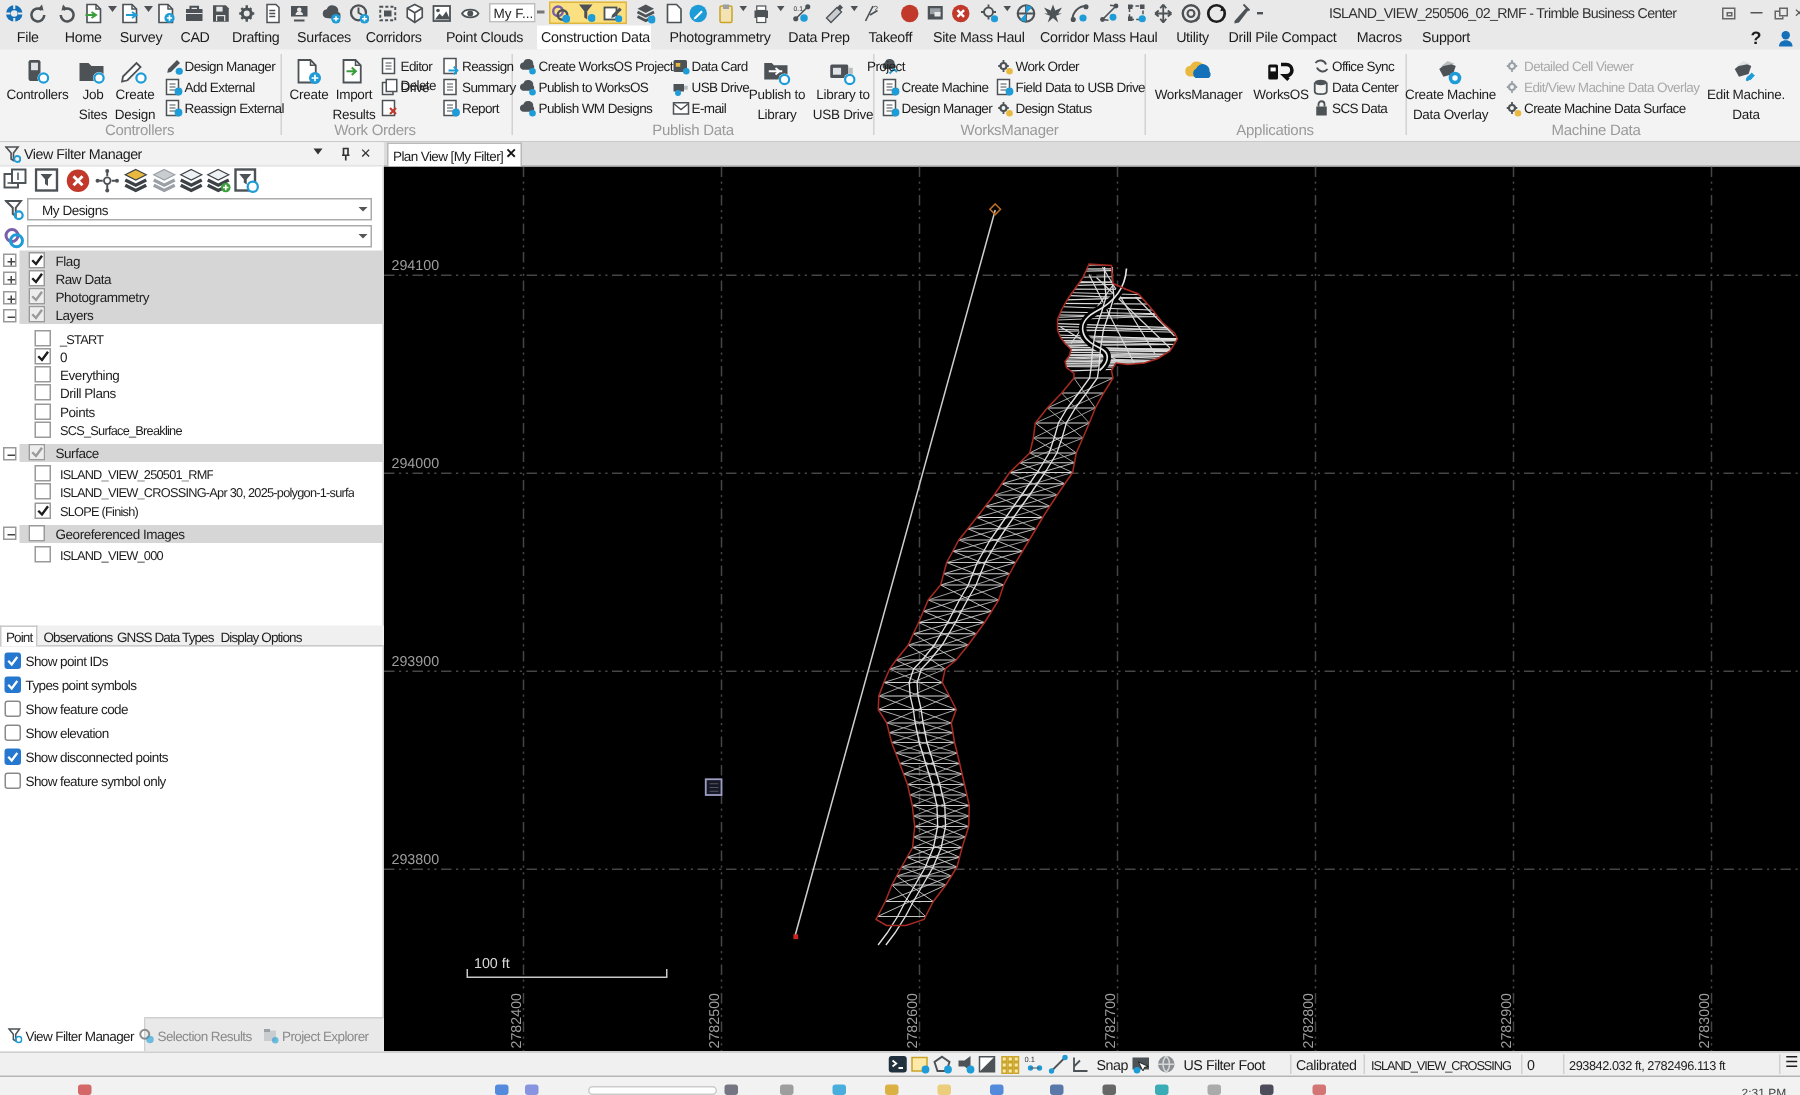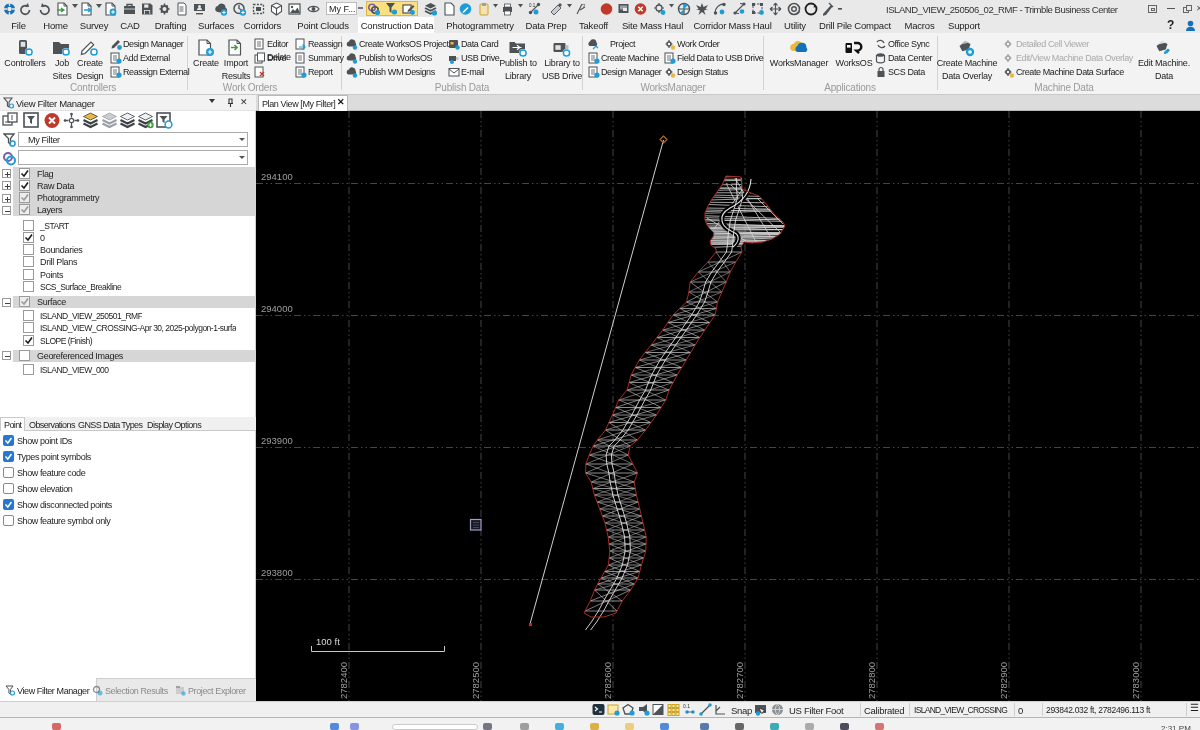--- a/index.html
+++ b/index.html
@@ -401,21 +401,21 @@
     <rect x="13.5" y="6.2" width="3" height="4.6" fill="#b9bdbf"></rect>
     <rect x="3.3" y="6.2" width="5.4" height="4.6" fill="#dfe3e5"></rect>
     <circle cx="14.5" cy="14" r="4.0" fill="#fff"></circle>
     <circle cx="14.5" cy="14" r="3.1" fill="none" stroke="#1e9cd7" stroke-width="1.5"></circle>
   </svg>
 <div class="blbl" style="left:517px;top:57px;width:90px">Library to<br>USB Drive</div>
 <svg class="ico" style="left:588px;top:38px" width="12" height="12" viewBox="0 0 12 12">
     <path d="M1.5 8a2.5 2.5 0 0 1 .4-4.4A3.4 3.4 0 0 1 8.5 4.5 2.2 2.2 0 0 1 8 8z" fill="#4c5256"></path>
     <path d="M5 11l3-3 2 2" stroke="#1e9cd7" stroke-width="1.2" fill="none"></path>
   </svg>
-<div class="sr" style="left:610px;top:39px;color:#1d1d1d">Project</div>
+<div class="sr" style="left:578px;top:39px;color:#1d1d1d">Project</div>
 <svg class="ico" style="left:588px;top:52px" width="12" height="12" viewBox="0 0 12 12">
     <rect x="1" y="1" width="8" height="10" fill="#fff" stroke="#4c5256"></rect>
     <path d="M3 4h4M3 6h4M3 8h4" stroke="#4c5256" stroke-width=".8"></path>
     <circle cx="9" cy="9" r="2.6" fill="#1e9cd7"></circle>
   </svg>
 <div class="sr" style="left:601px;top:53px;color:#1d1d1d">Create Machine</div>
 <svg class="ico" style="left:588px;top:66px" width="12" height="12" viewBox="0 0 12 12">
     <rect x="1" y="1" width="8" height="10" fill="#fff" stroke="#4c5256"></rect>
     <path d="M3 4h4M3 6h4M3 8h4" stroke="#4c5256" stroke-width=".8"></path>
     <circle cx="9" cy="9" r="2.6" fill="#1e9cd7"></circle>
@@ -552,21 +552,21 @@
 <svg class="ico" style="left:156px;top:112px" width="17" height="17" viewBox="0 0 17 17">
     <rect x="1" y="1" width="13" height="14" fill="#fff" stroke="#4c5256" stroke-width="1.6"></rect>
     <path d="M3.5 4h8l-3 3.5V11l-2-1.3V7.5z" fill="#4c5256"></path>
     <circle cx="12.5" cy="12.5" r="3.4" fill="#fff" stroke="#1e9cd7" stroke-width="1.5"></circle>
   </svg>
 <svg class="ico" style="left:3px;top:133px" width="13" height="14" viewBox="0 0 13 14">
     <path d="M1 1h10L7.5 5.5V11l-2-1.4V5.5z" fill="none" stroke="#4c5256" stroke-width="1.3"></path>
     <circle cx="9.5" cy="10.5" r="2.6" fill="none" stroke="#1e9cd7" stroke-width="1.5"></circle>
   </svg>
 <div class="abs" style="left:18px;top:132px;width:230px;height:15px;background:#fff;border:1px solid #ababab"></div>
-<div class="tt" style="left:28px;top:135px">My Filter</div>
+<div class="tt" style="left:28px;top:135px">My Designs</div>
 <div class="abs" style="left:239px;top:138px;width:0;height:0;border-left:3px solid transparent;border-right:3px solid transparent;border-top:3.5px solid #555"></div>
 <svg class="ico" style="left:2px;top:151px" width="15" height="15" viewBox="0 0 15 15">
     <circle cx="6" cy="6" r="4" fill="none" stroke="#7a5ea8" stroke-width="2"></circle>
     <circle cx="9" cy="9.5" r="4" fill="none" stroke="#1e9cd7" stroke-width="2"></circle>
   </svg>
 <div class="abs" style="left:18px;top:150px;width:230px;height:15px;background:#fff;border:1px solid #ababab"></div>
 <div class="tt" style="left:21px;top:167px">&lt;Everything&gt;</div>
 <div class="abs" style="left:239px;top:156px;width:0;height:0;border-left:3px solid transparent;border-right:3px solid transparent;border-top:3.5px solid #555"></div>
 <div class="abs" style="left:13px;top:167.3px;width:243px;height:12.4px;background:#d6d6d6"></div>
 <div class="abs" style="left:2px;top:169.0px;width:9px;height:9px;background:#fff;border:1px solid #999"></div>
@@ -611,21 +611,21 @@
   </svg>
 <div class="tt" style="left:37px;top:205.3px">Layers</div>
 <div class="abs" style="left:23px;top:219.5px;width:11px;height:11px;background:#fff;border:1px solid #9a9a9a"></div>
 <div class="cap" style="left:40px;top:220.5px">_START</div>
 <div class="abs" style="left:23px;top:231.8px;width:11px;height:11px;background:#fff;border:1px solid #9a9a9a"></div>
 <svg class="ico" style="left:24px;top:232.8px" width="9" height="9" viewBox="0 0 9 9">
     <path d="M1.5 4.5L4 7 8 1.5" fill="none" stroke="#1d1d1d" stroke-width="1.6"></path>
   </svg>
 <div class="tt" style="left:40px;top:232.8px">0</div>
 <div class="abs" style="left:23px;top:244px;width:11px;height:11px;background:#fff;border:1px solid #9a9a9a"></div>
-<div class="tt" style="left:40px;top:245px">Boundaries</div>
+<div class="tt" style="left:40px;top:245px">Everything</div>
 <div class="abs" style="left:23px;top:256.3px;width:11px;height:11px;background:#fff;border:1px solid #9a9a9a"></div>
 <div class="tt" style="left:40px;top:257.3px">Drill Plans</div>
 <div class="abs" style="left:23px;top:268.6px;width:11px;height:11px;background:#fff;border:1px solid #9a9a9a"></div>
 <div class="tt" style="left:40px;top:269.6px">Points</div>
 <div class="abs" style="left:23px;top:280.9px;width:11px;height:11px;background:#fff;border:1px solid #9a9a9a"></div>
 <div class="cap" style="left:40px;top:281.9px">SCS_Surface_Breakline</div>
 <div class="abs" style="left:13px;top:296px;width:243px;height:12.4px;background:#d6d6d6"></div>
 <div class="abs" style="left:2px;top:297.7px;width:9px;height:9px;background:#fff;border:1px solid #999"></div>
 <svg class="ico" style="left:4px;top:299.7px" width="7" height="7" viewBox="0 0 7 7">
     <path d="M1 3.5h5" stroke="#444" stroke-width="1"></path>

